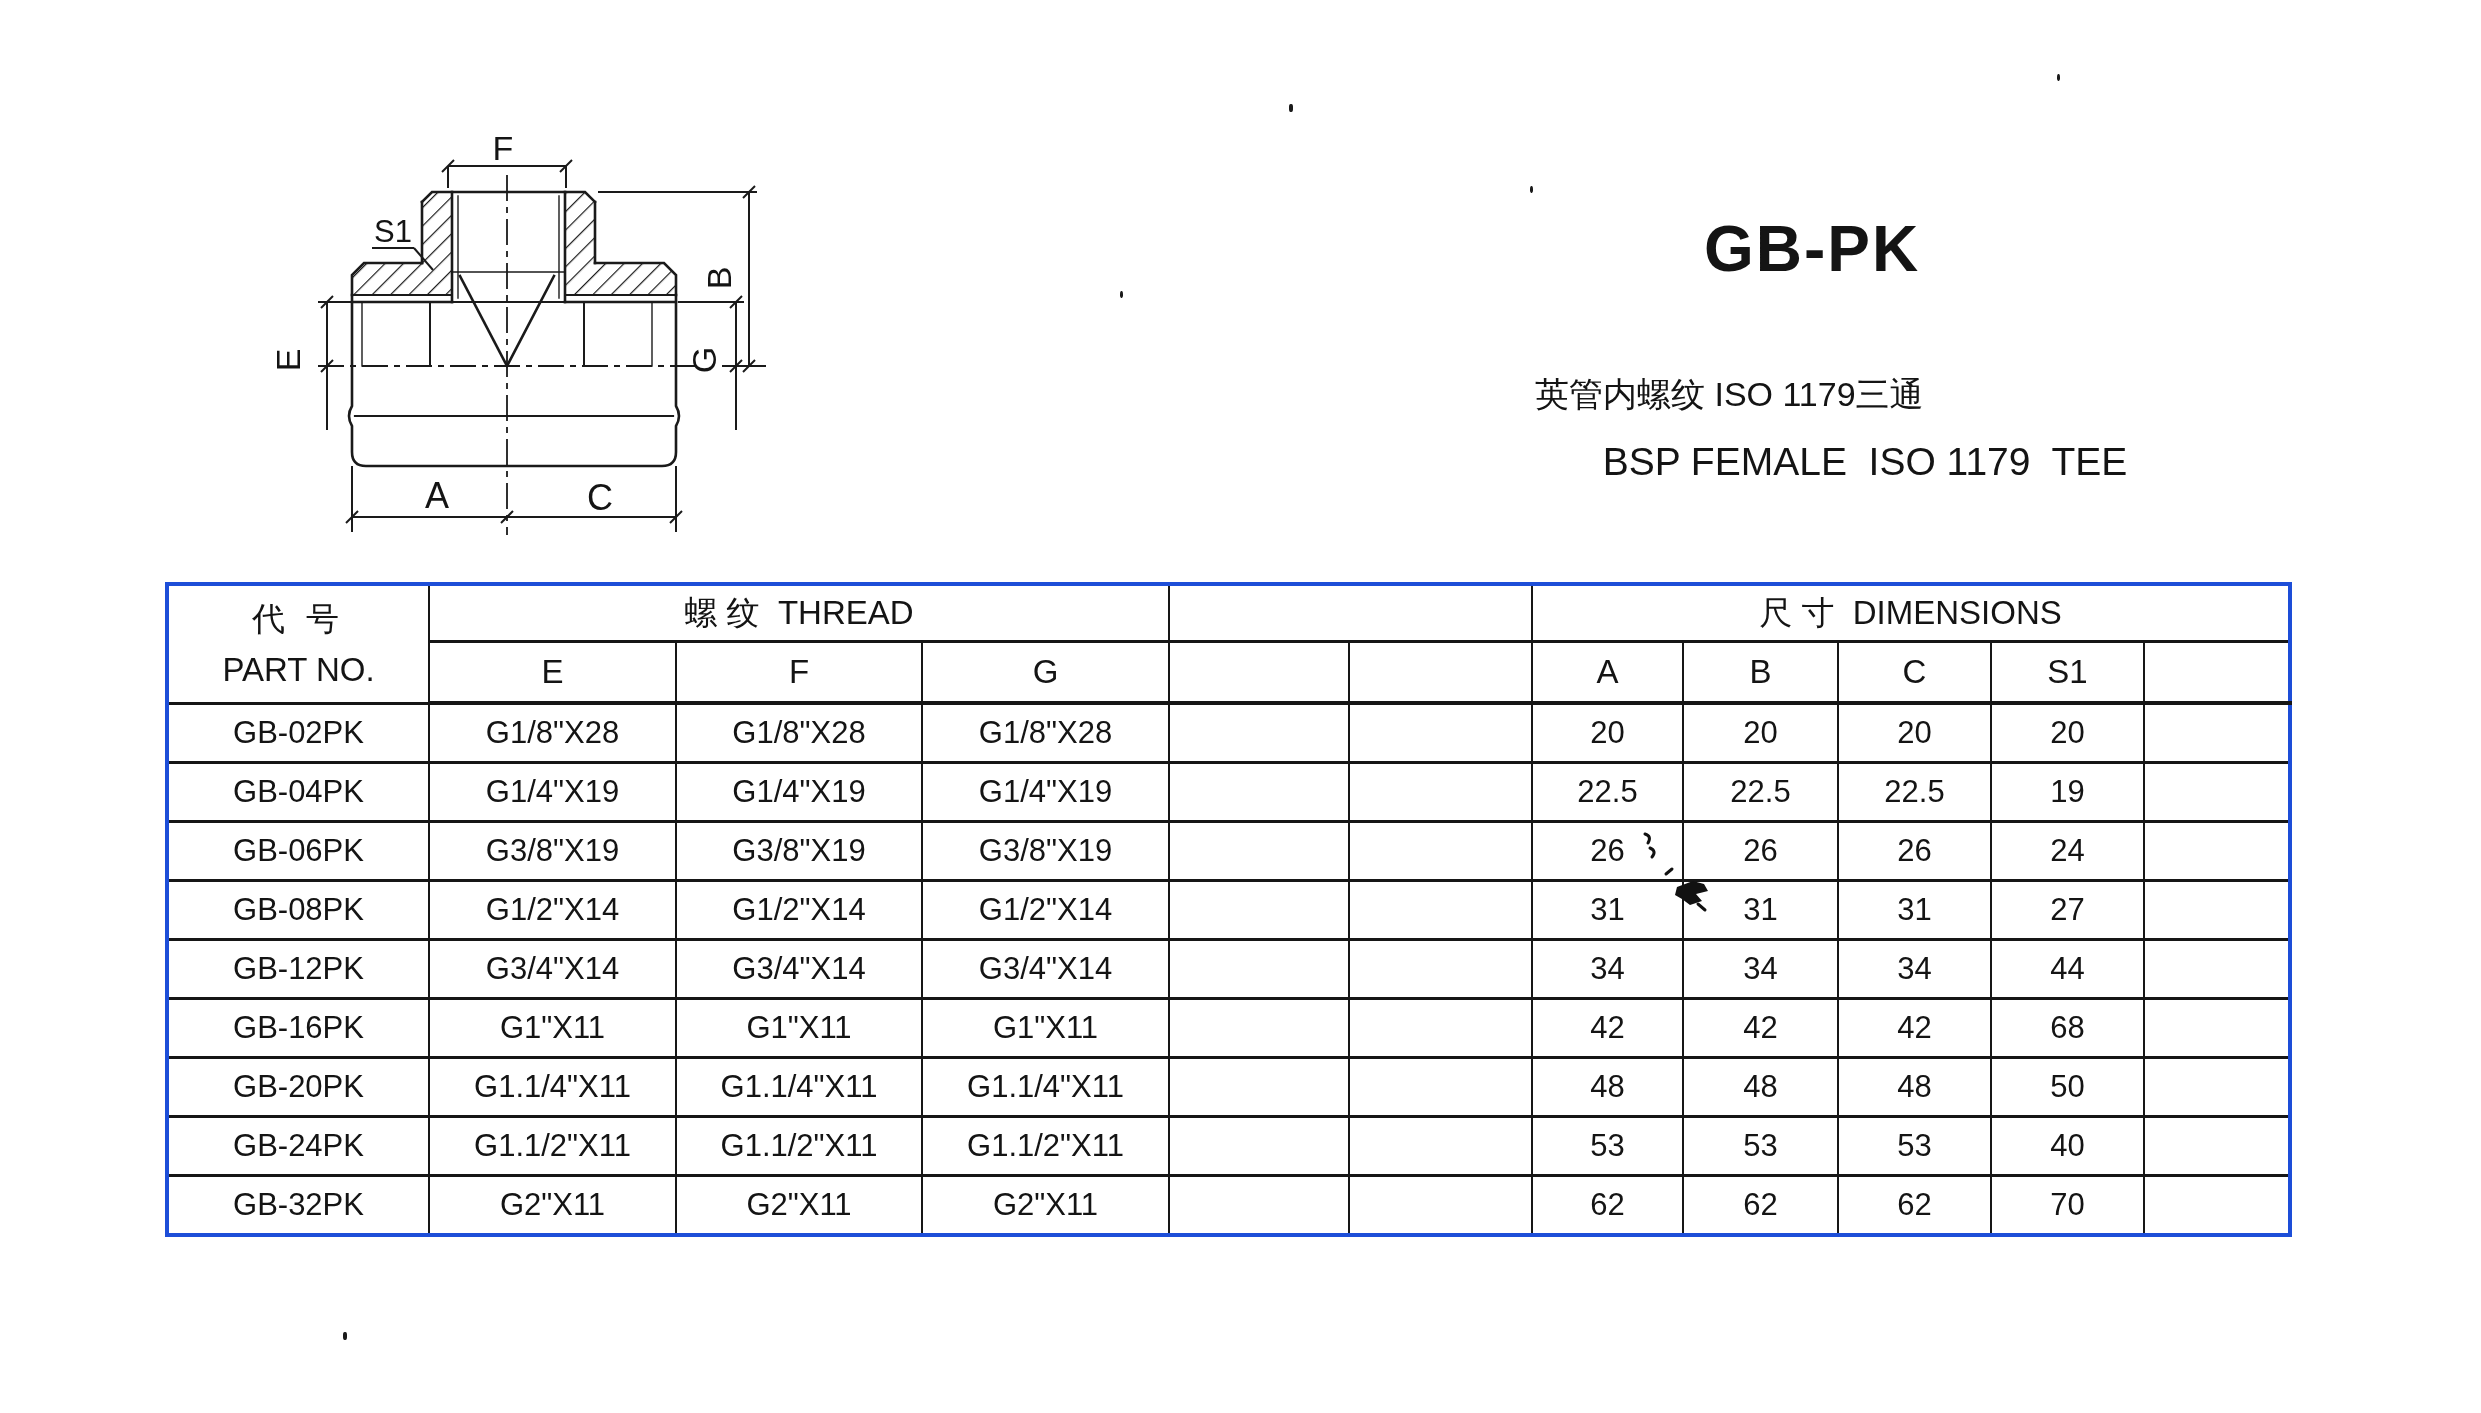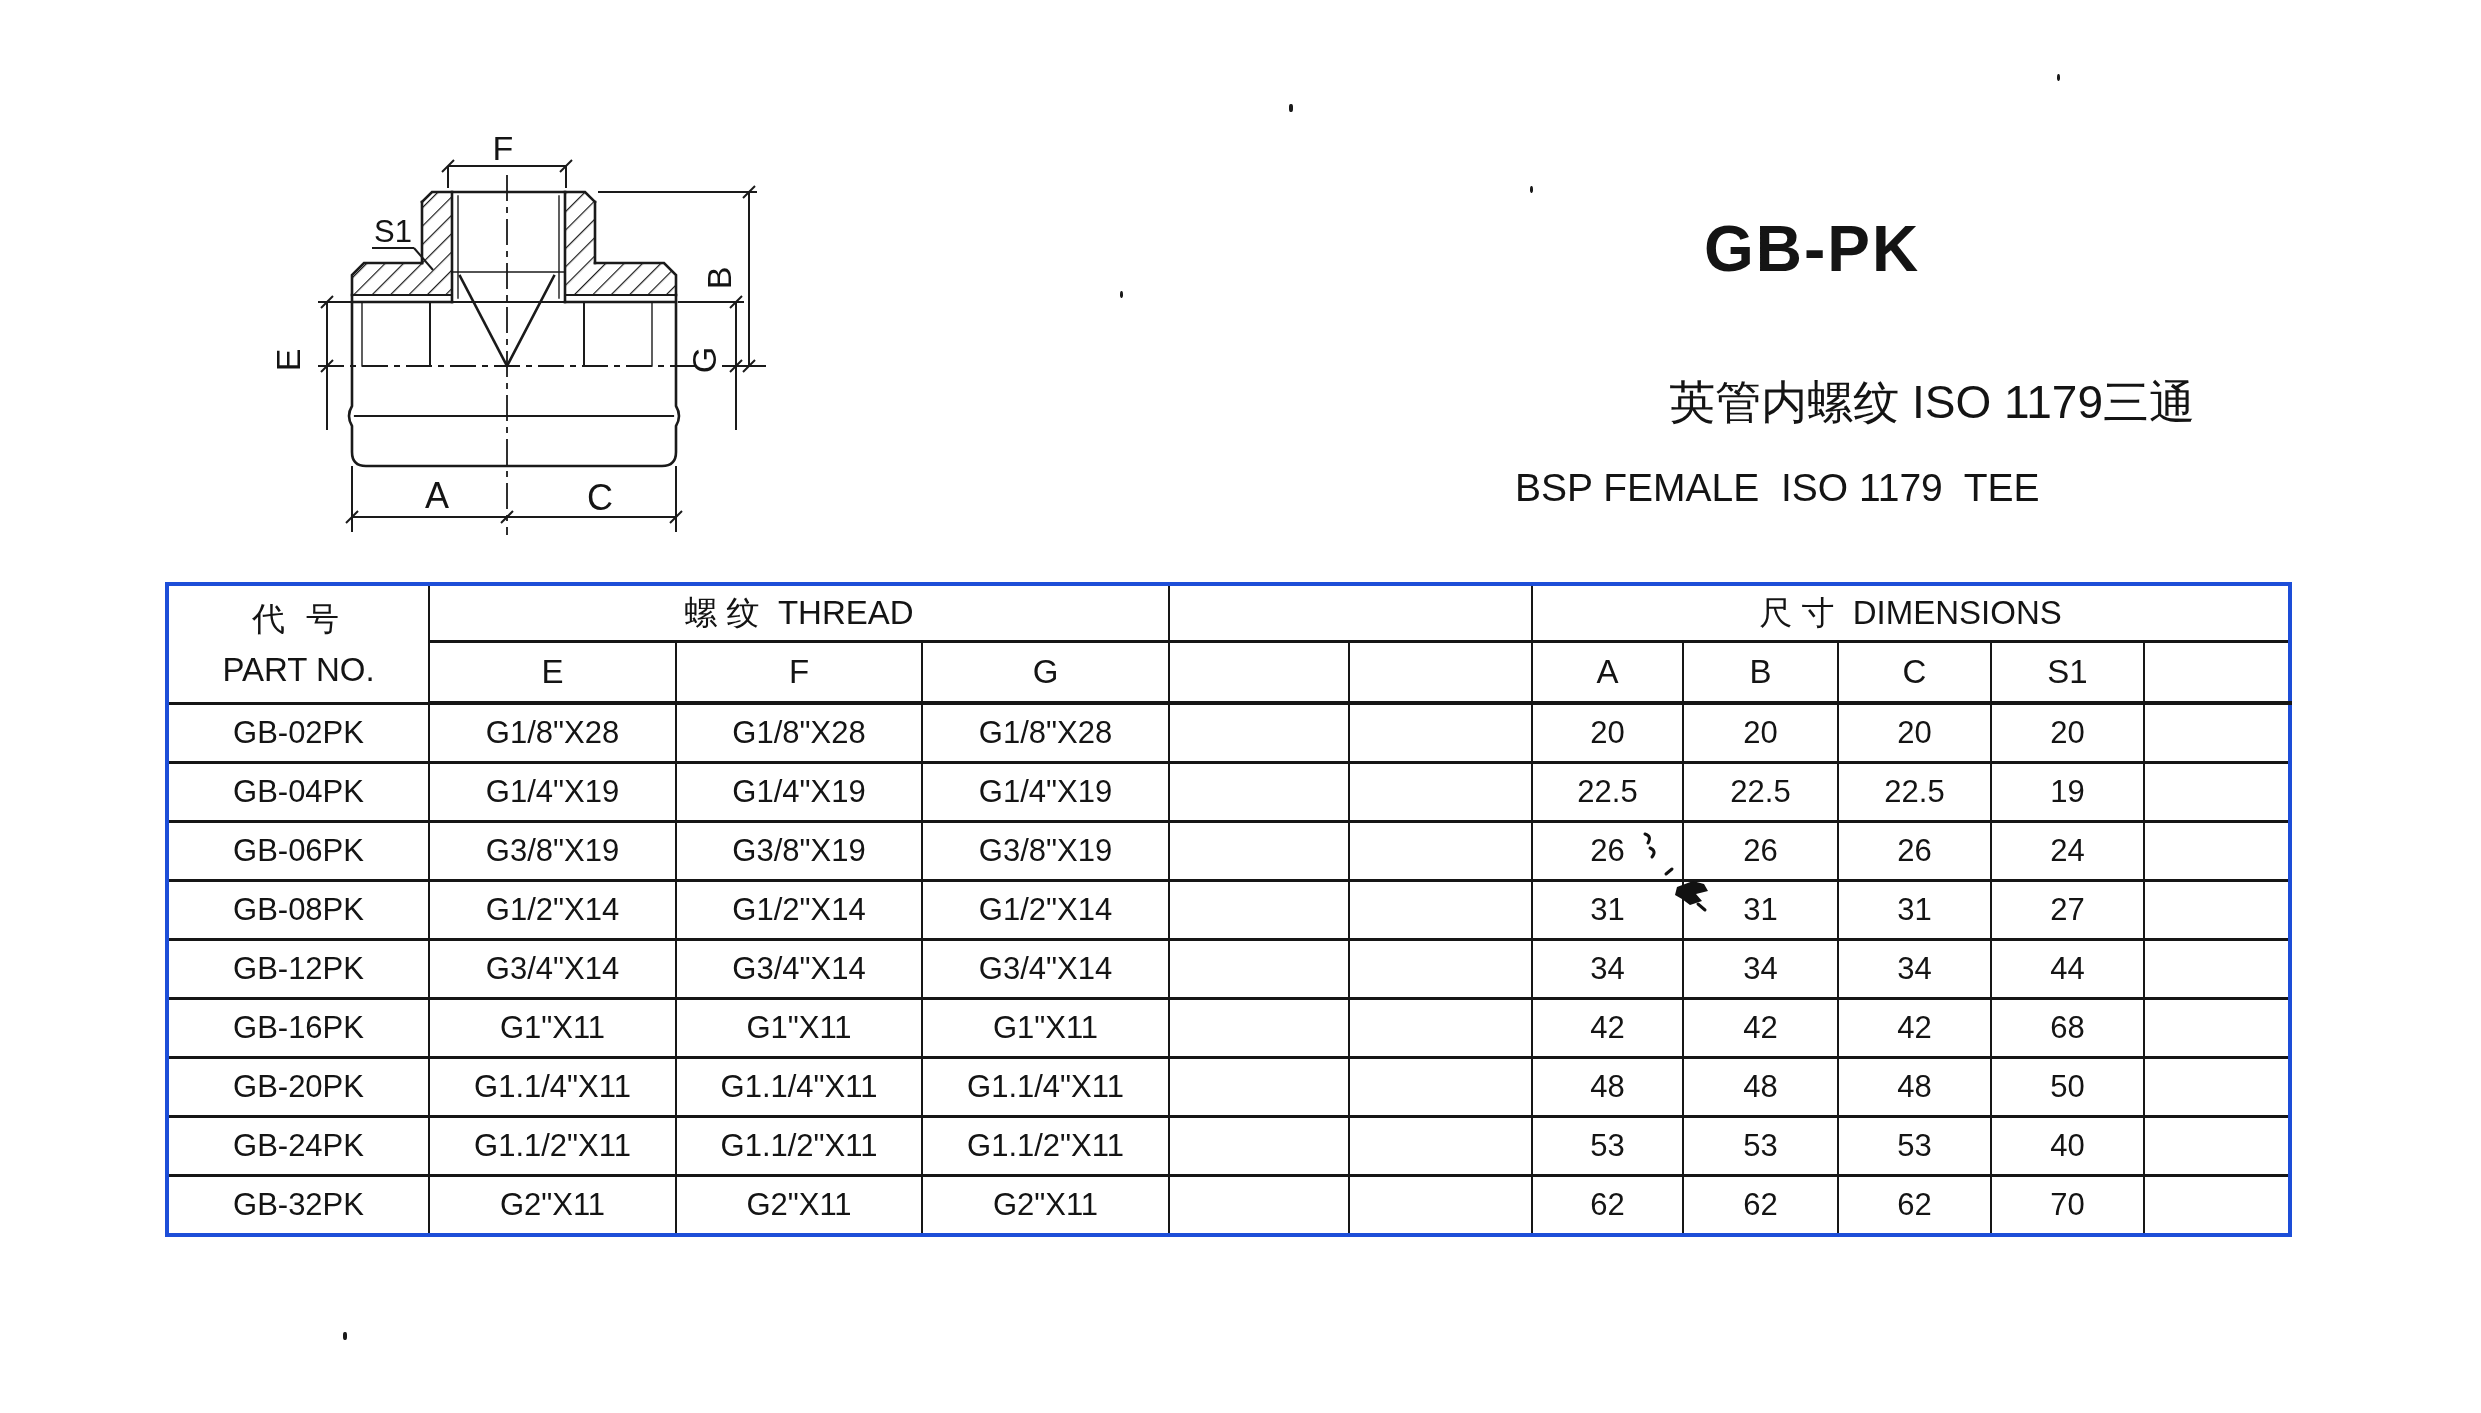--- a/index.html
+++ b/index.html
@@ -2,22 +2,22 @@
 <html><head>
 <meta charset="utf-8">
 <style>
   html,body{margin:0;padding:0;background:#fff;}
   body{width:2481px;height:1413px;position:relative;overflow:hidden;
        font-family:"Liberation Sans", sans-serif;color:#141414;}
   .abs{position:absolute;}
   
   .main-title{left:1502px;top:212px;width:620px;text-align:center;
               font-size:64px;font-weight:bold;letter-spacing:2px;}
-  .sub-cn{left:1535px;top:372px;width:660px;text-align:right;font-size:46px;white-space:pre;}
-  .sub-en{left:1515px;top:440px;width:700px;text-align:left;font-size:39px;white-space:pre;margin-top:26px;}
+  .sub-cn{left:1535px;top:372px;width:660px;text-align:left;font-size:34px;white-space:pre;}
+  .sub-en{left:1515px;top:440px;width:700px;text-align:center;font-size:39px;white-space:pre;}
   
   .spec-table{left:165px;top:582px;border-collapse:collapse;table-layout:fixed;
               border:4px solid #1d4ed8;font-size:31px;}
   .spec-table th,.spec-table td{border:2px solid #161616;text-align:center;vertical-align:middle;
               padding:0;font-weight:normal;overflow:hidden;}
   .spec-table .r1 th{height:54px;font-size:33px;border-bottom:3px solid #161616;}
   .spec-table .r2 th{height:58px;font-size:33px;border-bottom:4px solid #161616;}
   .spec-table tbody td{height:56px;border-bottom:3px solid #161616;}
   .partcell div{line-height:1.55;}
   .cn{letter-spacing:6px;}

